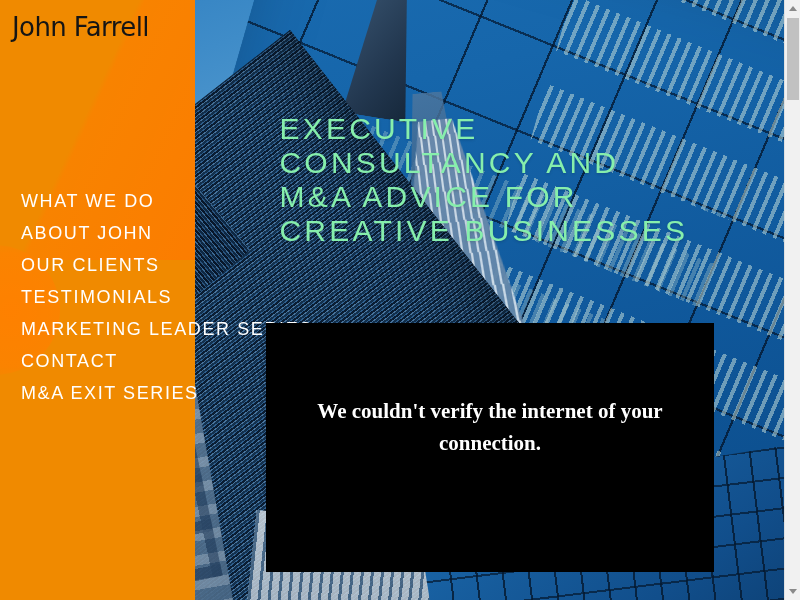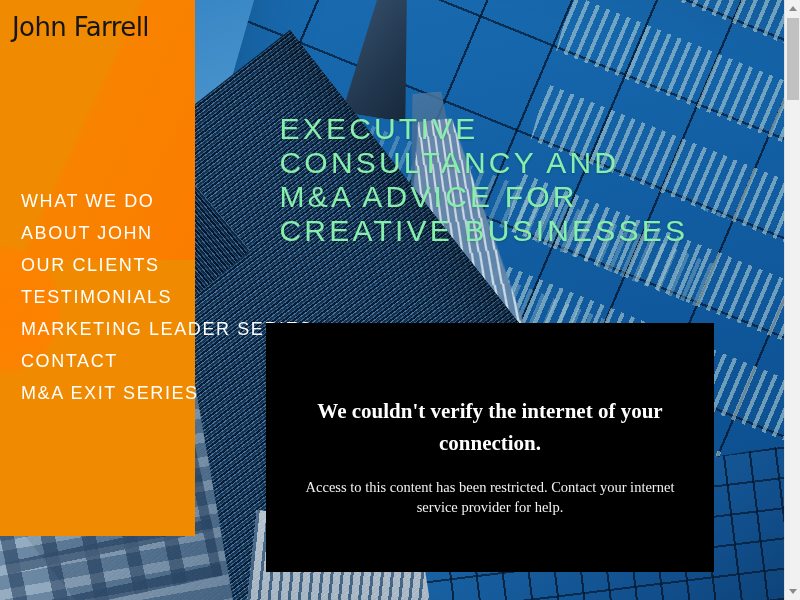--- a/index.html
+++ b/index.html
@@ -231,21 +231,21 @@
     text-align:left;
     text-transform:uppercase;
     width:420px;
     text-shadow:0 1px 3px rgba(0,0,0,.18);
   }
 
   
   .sidebar {
     position:absolute;
     left:0; top:0;
-    width:195px; height:536px;
+    width:195px; height:600px;
     background:#f08a00;
     overflow:visible;
     z-index:5;
   }
   .sidebar-sheen {
     position:absolute;
     left:0; top:0; width:195px; height:260px;
     background:linear-gradient(115deg,
       rgba(255,255,255,0) 0%,
       rgba(255,255,255,0) 44%,
@@ -413,21 +413,20 @@
         <a class="nav-item">OUR CLIENTS</a>
         <a class="nav-item">TESTIMONIALS</a>
         <a class="nav-item">MARKETING LEADER SERIES</a>
         <a class="nav-item">CONTACT</a>
         <a class="nav-item">M&amp;A EXIT SERIES</a>
       </nav>
     </div>
 
     <div class="modal">
       <div class="modal-title">We couldn't verify the internet of your connection.</div>
-      <div class="modal-body">Access to this content has been restricted. Contact your internet service provider for help.</div>
     </div>
 
   </div>
 
   <div class="scrollbar">
     <div class="sb-btn up">
       <span class="sb-arrow up"></span>
     </div>
     <div class="sb-thumb"></div>
     <div class="sb-btn down">

